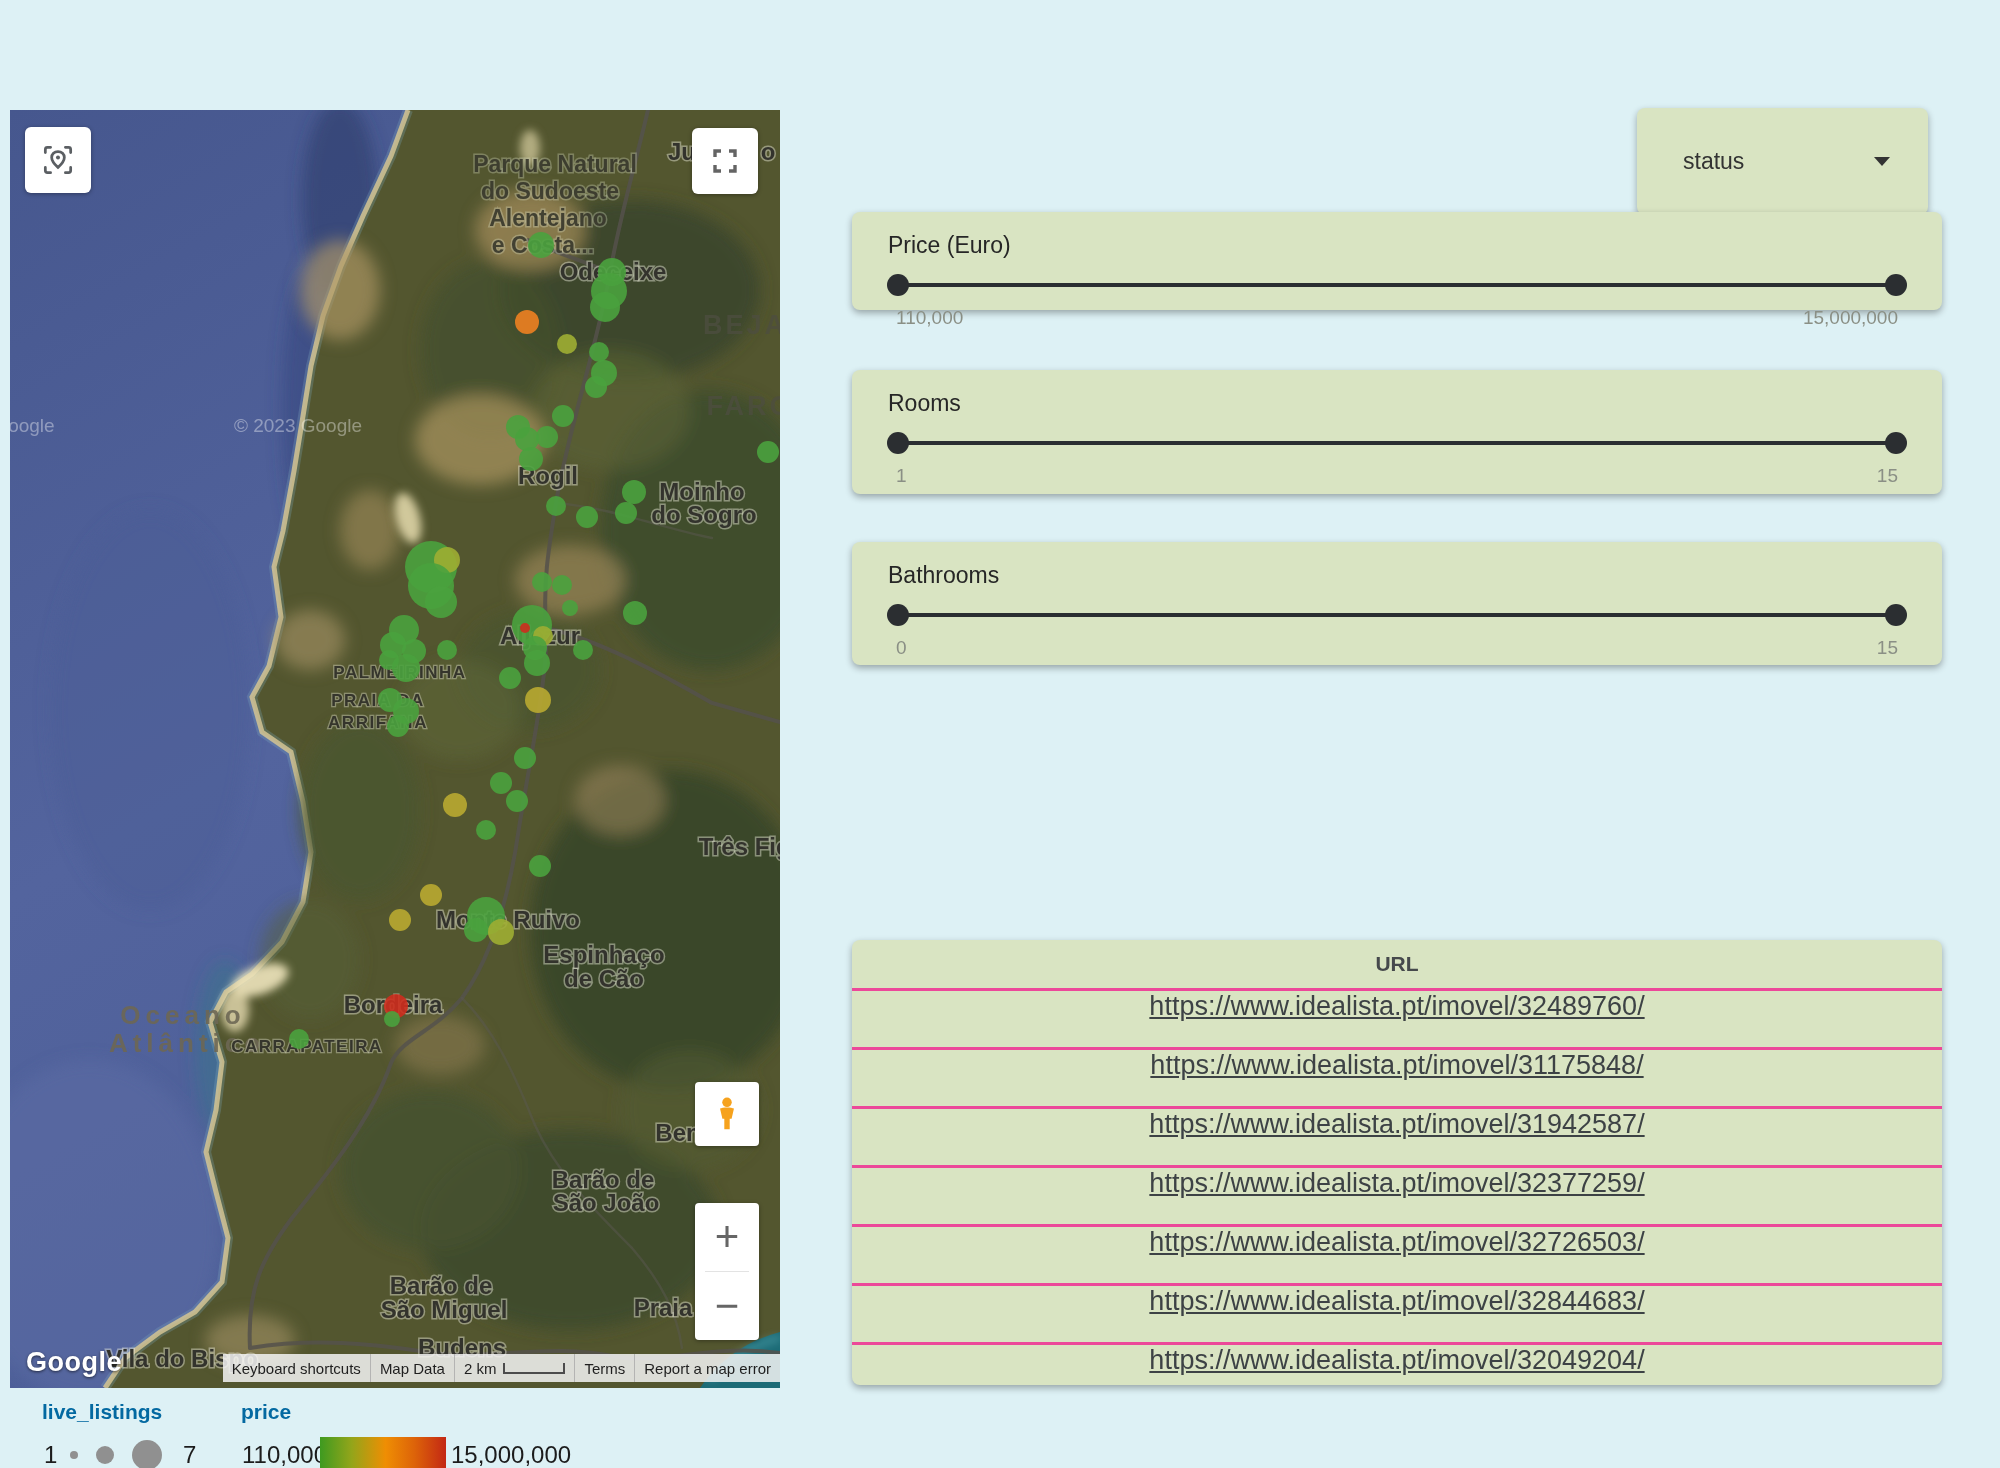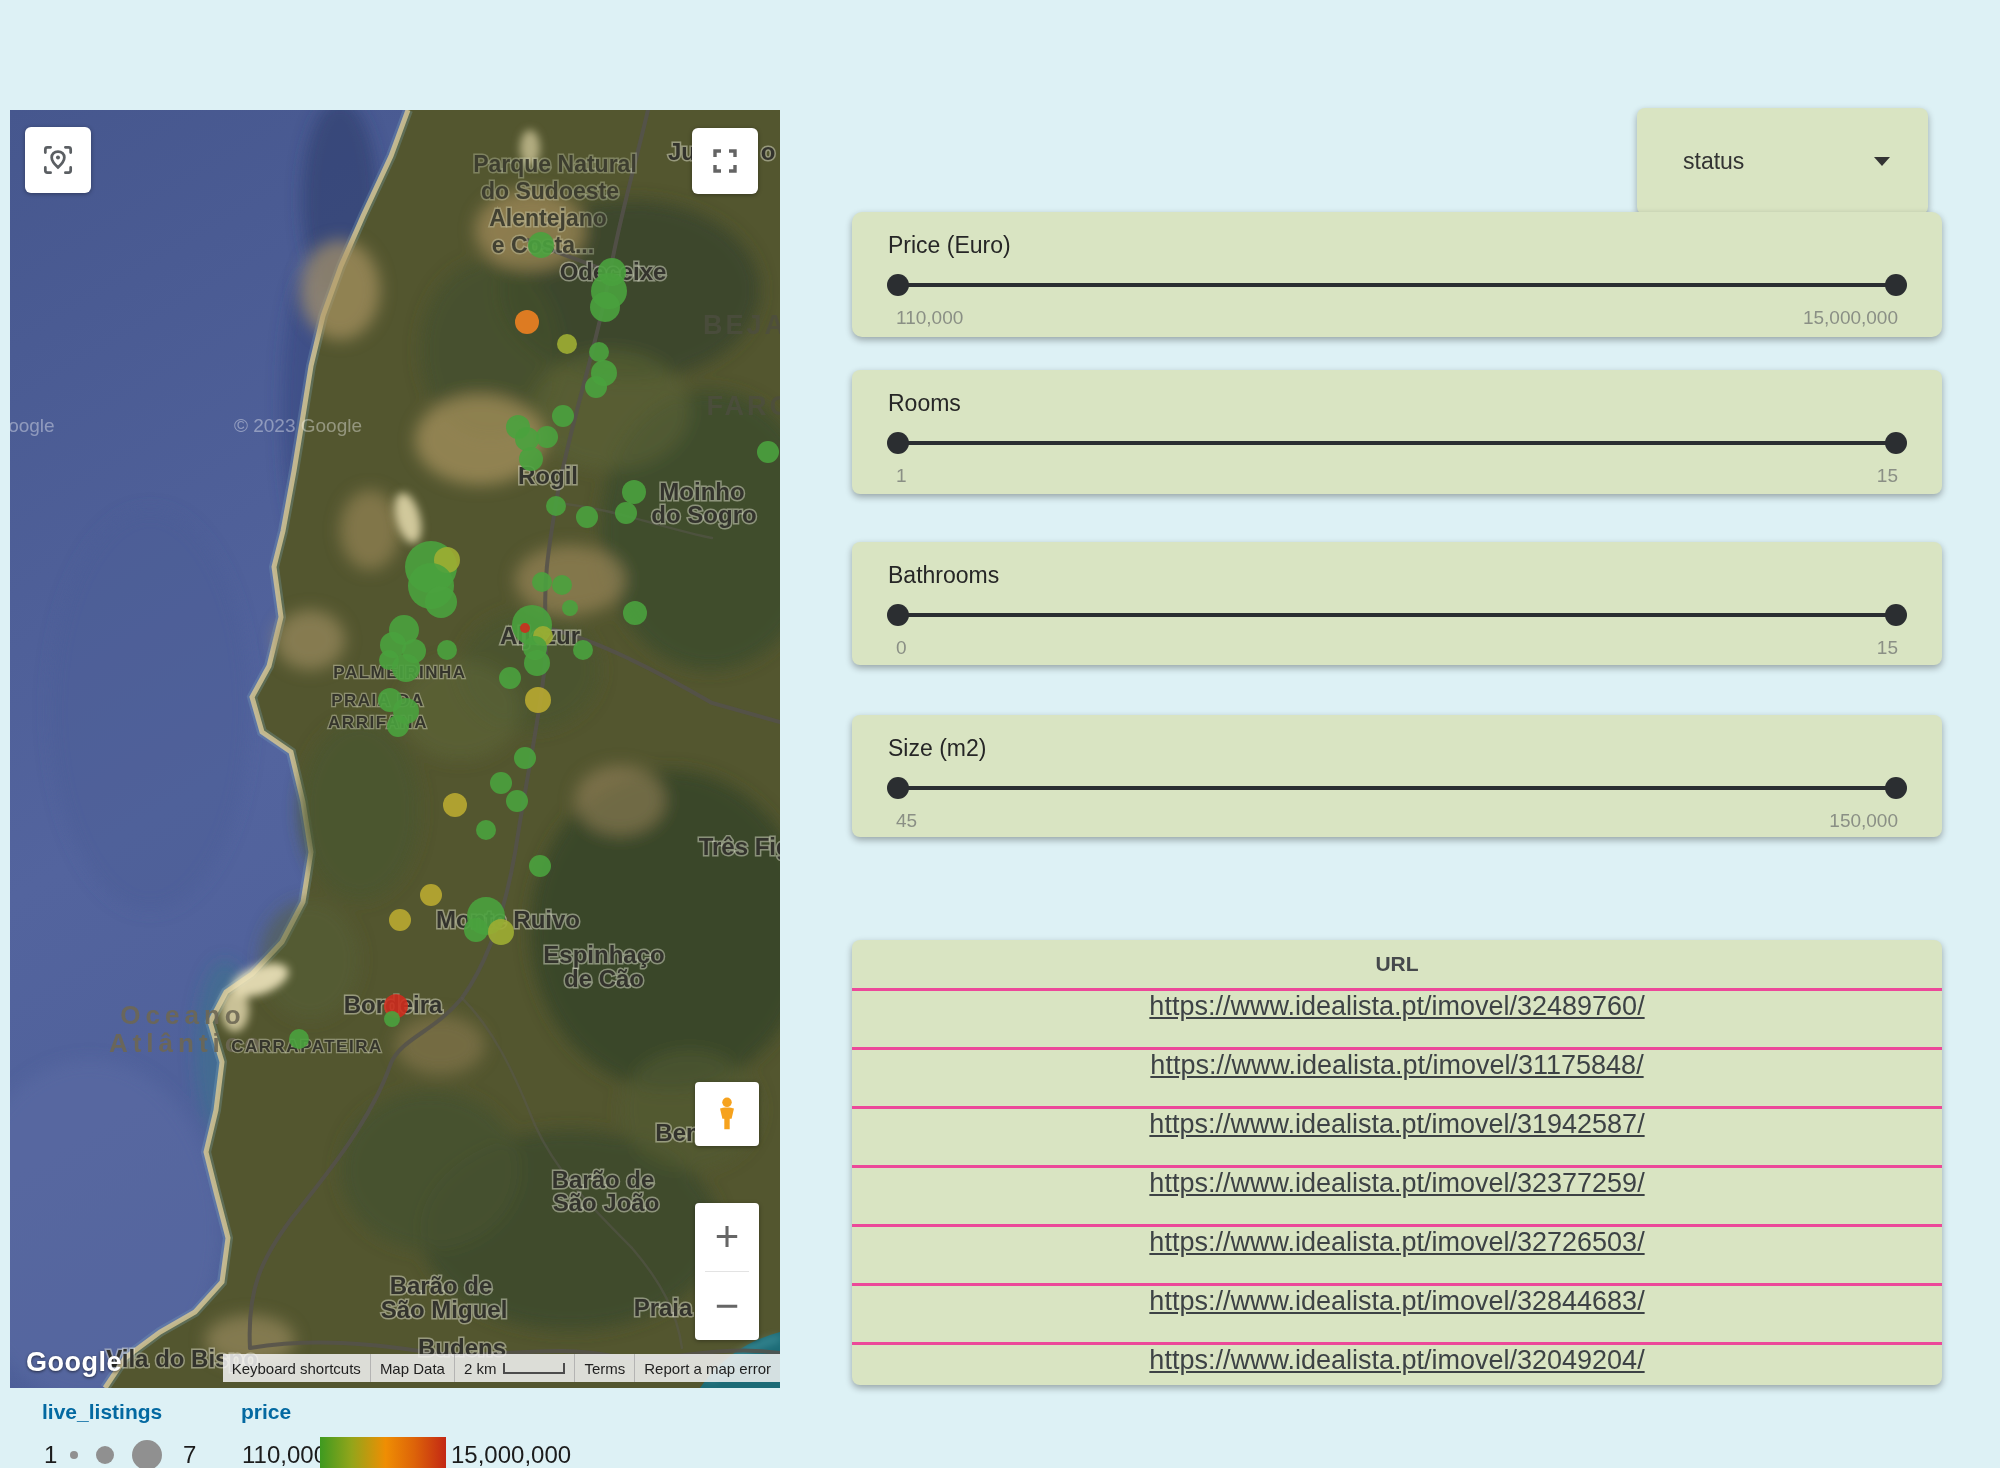--- a/index.html
+++ b/index.html
@@ -321,21 +321,21 @@
   <div class="leg-label" style="left:241px;top:1400px;">price</div>
   <div class="leg-num" style="left:242px;top:1441px;">110,000</div>
   <div class="grad"></div>
   <div class="leg-num" style="left:451px;top:1441px;">15,000,000</div>
 
   <div class="dropdown">
     <span>status</span>
     <span class="dd-arrow"></span>
   </div>
 
-  <div class="card" style="top:212px;height:125px;border-radius:10px;">
+  <div class="card" style="top:212px;height:98px;">
     <div class="ctitle">Price (Euro)</div>
     <div class="track">
       <div class="handle hl"></div>
       <div class="handle hr"></div>
     </div>
     <div class="minlab">110,000</div>
     <div class="maxlab">15,000,000</div>
   </div>
 
   <div class="card" style="top:370px;height:124px;padding-left:40px;">
@@ -351,29 +351,20 @@
   <div class="card" style="top:542px;height:123px;">
     <div class="ctitle">Bathrooms</div>
     <div class="track">
       <div class="handle hl"></div>
       <div class="handle hr"></div>
     </div>
     <div class="minlab">0</div>
     <div class="maxlab">15</div>
   </div>
 
-  <div class="card" style="top:715px;height:122px;">
-    <div class="ctitle">Size (m2)</div>
-    <div class="track">
-      <div class="handle hl"></div>
-      <div class="handle hr"></div>
-    </div>
-    <div class="minlab">45</div>
-    <div class="maxlab">150,000</div>
-  </div>
 
   <div class="url-table">
     <div class="thead">URL</div>
     <div class="trow">
         <a>https://www.idealista.pt/imovel/32489760/</a>
       </div>
     <div class="trow">
         <a>https://www.idealista.pt/imovel/31175848/</a>
       </div>
     <div class="trow">

